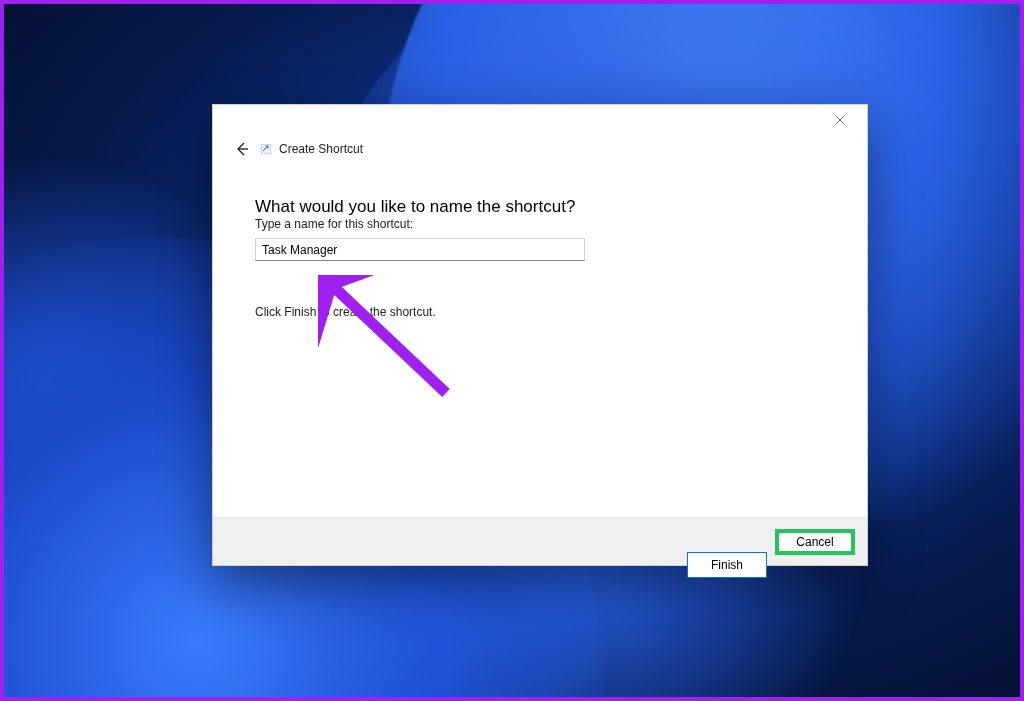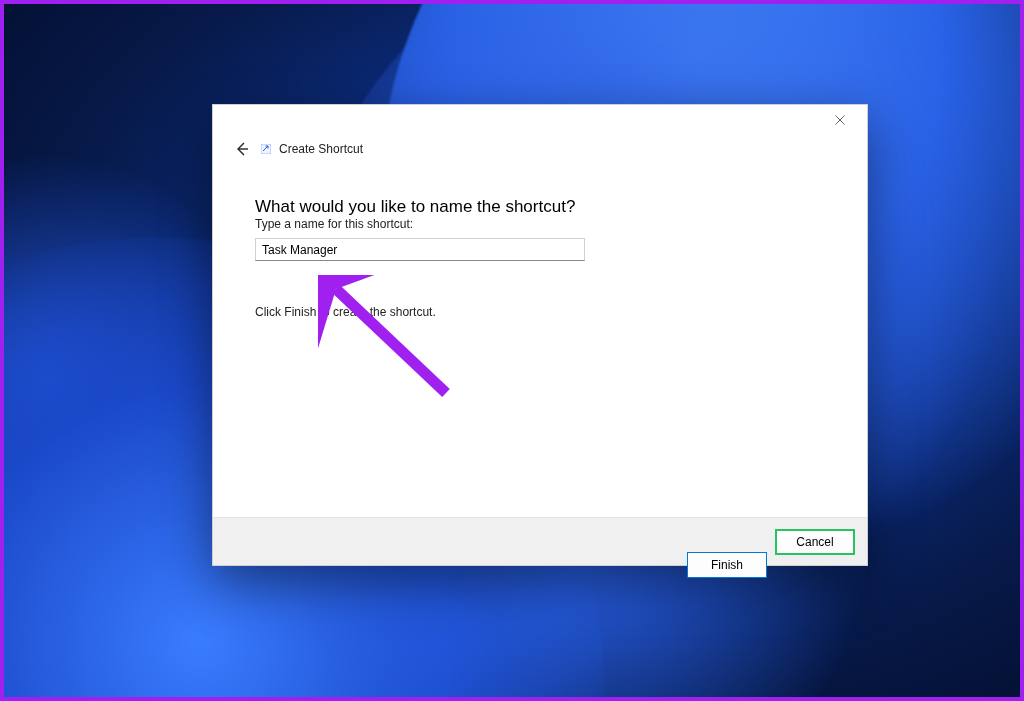--- a/index.html
+++ b/index.html
@@ -127,21 +127,21 @@
       display: flex;
       align-items: center;
       justify-content: flex-end;
       gap: 8px;
       padding-right: 12px;
     }
     .btn {
       min-width: 80px;
       height: 26px;
       background: #fdfdfd;
-      border: 2px solid #22c55e;
+      border: 4px solid #22c55e;
       font-size: 12px;
       font-family: inherit;
       cursor: pointer;
       padding: 0 14px;
     }
     .btn.primary { border: 1px solid #0078d4; margin-top: 47px; }
 
     .annotation-arrow {
       position: absolute;
       left: 318px;

